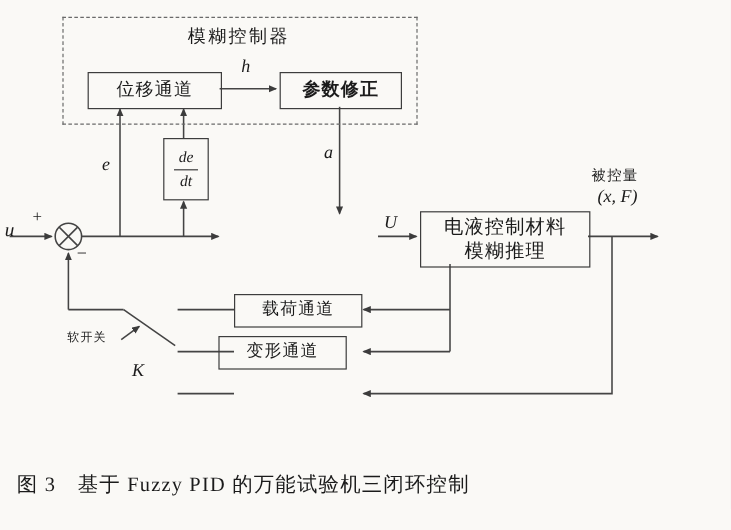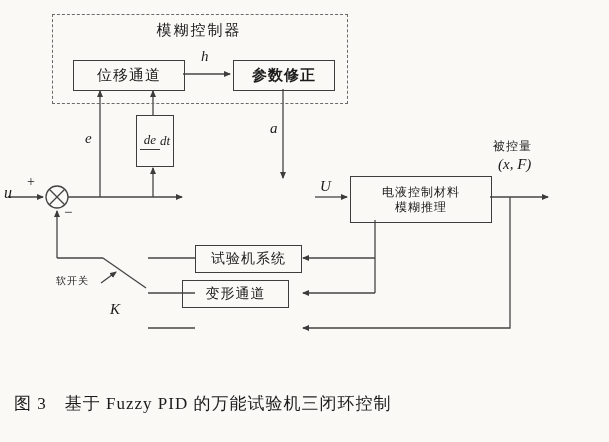--- a/index.html
+++ b/index.html
@@ -10,24 +10,24 @@
   }
   svg.lines{position:absolute;left:0;top:0;}
   .box{
     position:absolute;border:1.4px solid #3d3d3d;background:transparent;
     display:flex;align-items:center;justify-content:center;text-align:center;
     font-size:15px;line-height:1.25;letter-spacing:1px;
   }
   .dashed{border:1.3px dashed #6a6a6a;}
   .lbl{position:absolute;font-size:15px;white-space:nowrap;}
   .math{font-style:italic;font-family:"Liberation Serif","DejaVu Serif",serif;}
-  .frac{flex-direction:row;font-size:13px;letter-spacing:0;}
+  .frac{flex-direction:column;font-size:13px;letter-spacing:0;}
   .frac .top{border-bottom:1.2px solid #3d3d3d;padding:0 4px 1px 4px;}
   .frac .bot{padding-top:1px;}
-  .plant{flex-direction:column;font-size:12px;}
+  .plant{flex-direction:column;font-size:16px;}
   .chan{font-size:14px;}
   .caption{position:absolute;font-size:17px;letter-spacing:1px;}
   .fuzzy-title{position:absolute;text-align:center;font-size:15px;letter-spacing:2px;}
 </style>
 </head>
 <body>
 
 <div class="stage">
 
   <svg class="lines" width="609" height="442" viewBox="0 0 609 442">
@@ -90,21 +90,21 @@
     <span class="top">de</span>
     <span class="bot">dt</span>
   </div>
 
 
   <div class="box plant" style="left:350px;top:176px;width:140px;height:45px;">
     <span>电液控制材料</span>
     <span>模糊推理</span>
   </div>
 
-  <div class="box chan" style="left:195px;top:245px;width:105px;height:26px;">试验机系统</div>
+  <div class="box chan" style="left:195px;top:245px;width:105px;height:26px;">载荷通道</div>
   <div class="box chan" style="left:182px;top:280px;width:105px;height:26px;">变形通道</div>
 
   <div class="lbl math" style="left:4px;top:184px;font-size:16px;">u</div>
   <div class="lbl" style="left:27px;top:174px;font-size:14px;">+</div>
   <div class="lbl" style="left:64px;top:204px;font-size:15px;">−</div>
   <div class="lbl math" style="left:85px;top:130px;">e</div>
   <div class="lbl math" style="left:201px;top:48px;">h</div>
   <div class="lbl math" style="left:270px;top:120px;">a</div>
   <div class="lbl math" style="left:320px;top:178px;">U</div>
   <div class="lbl" style="left:493px;top:138px;font-size:12px;letter-spacing:1px;">被控量</div>

